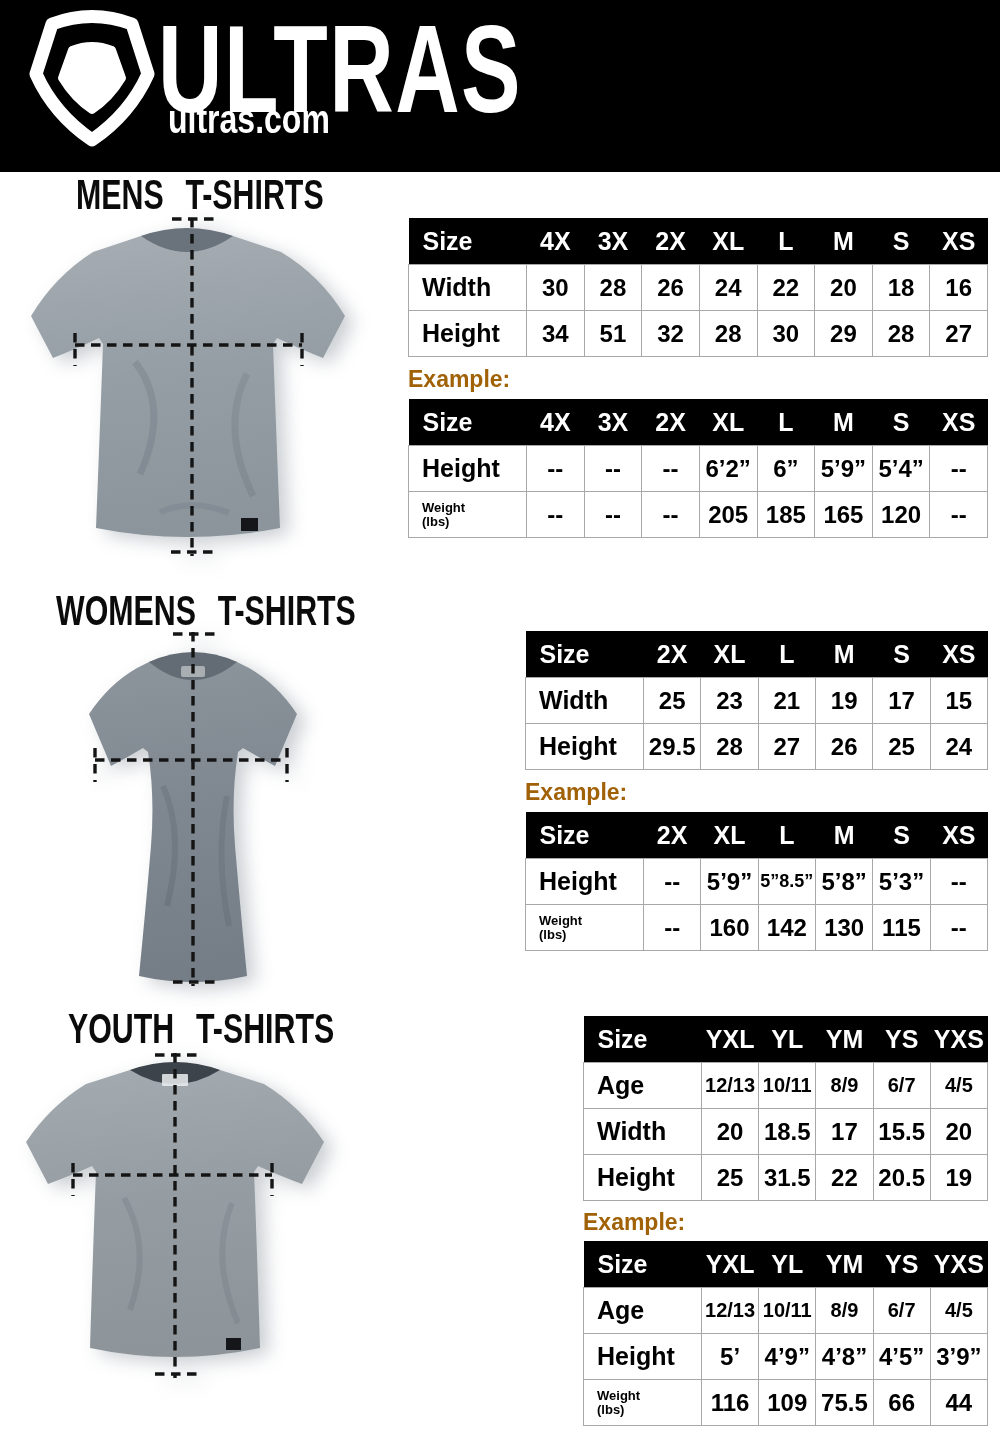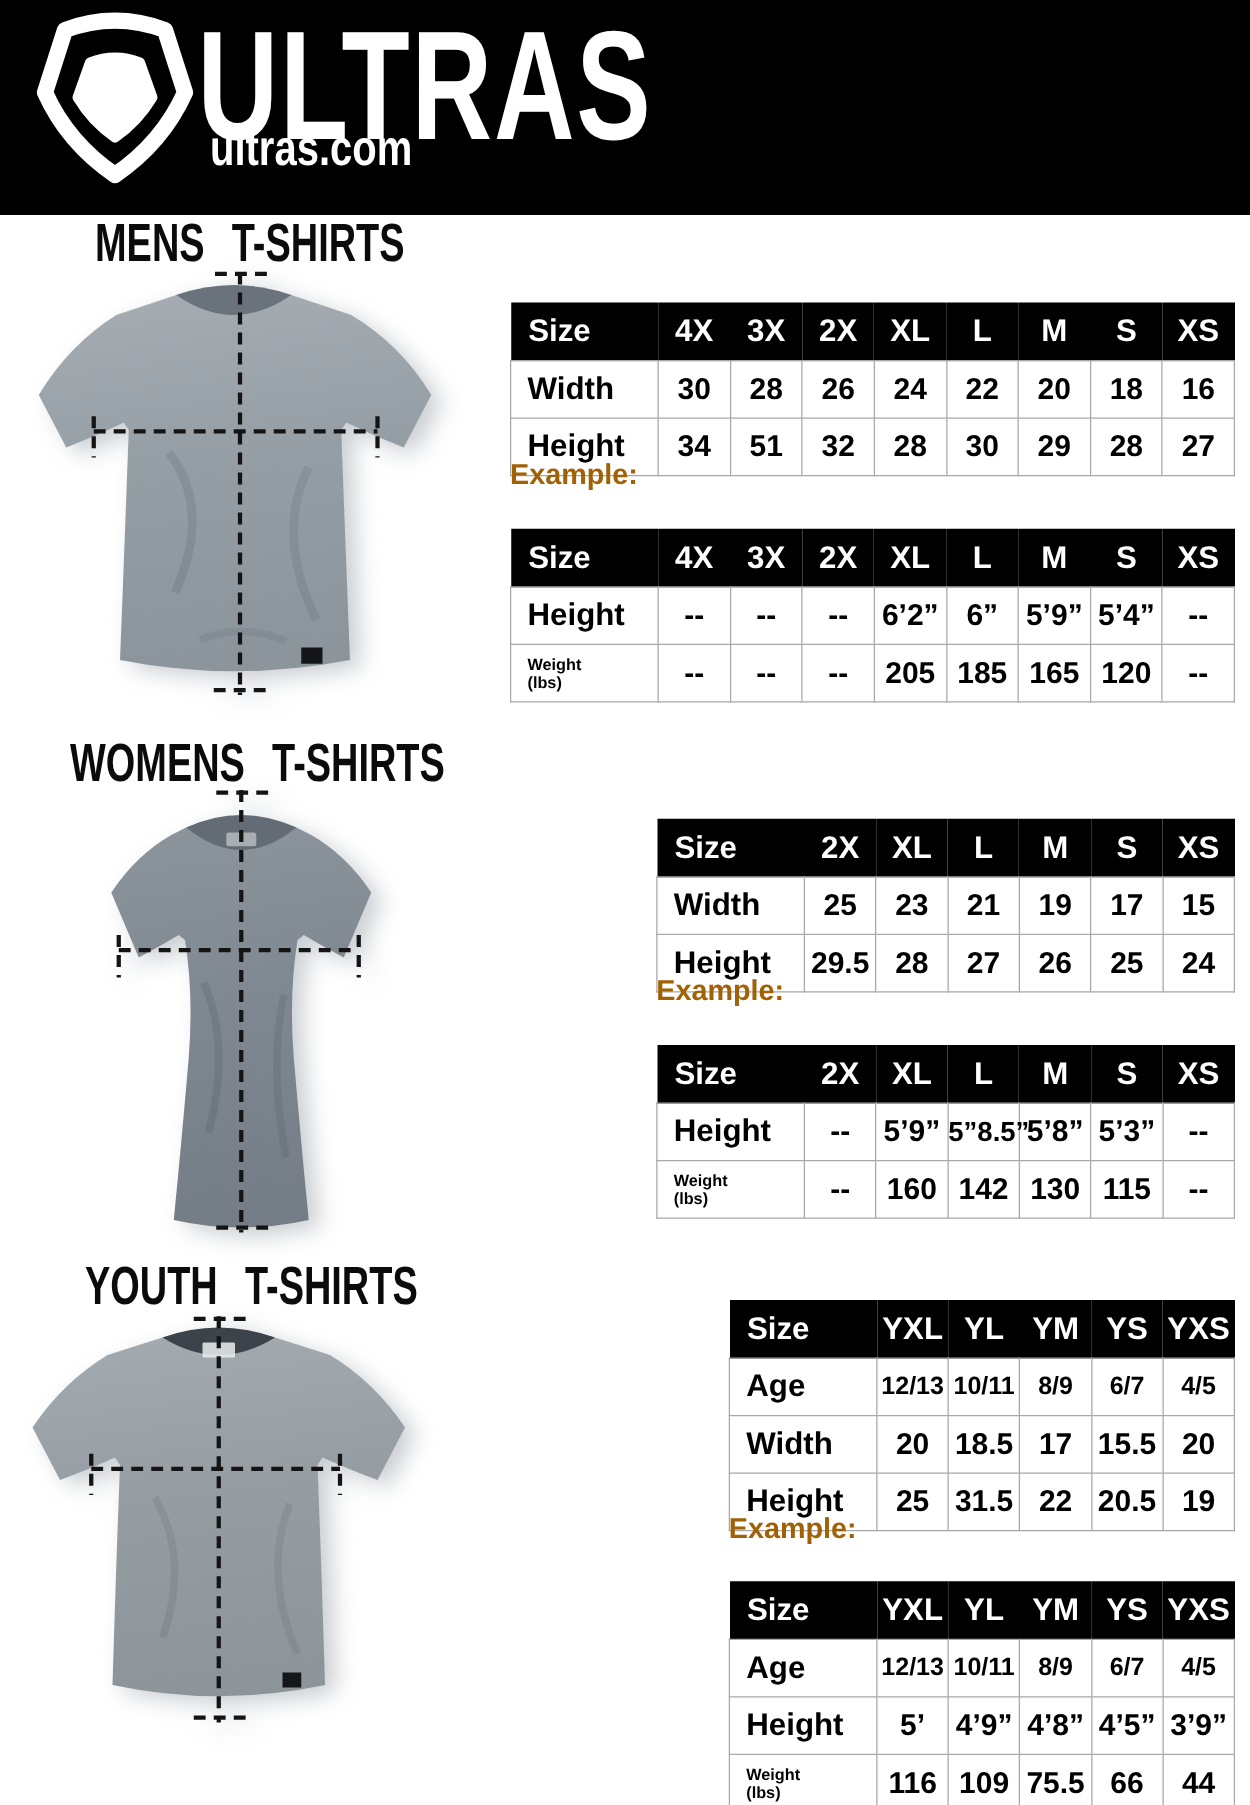--- a/index.html
+++ b/index.html
@@ -22,36 +22,36 @@
   .youth-title{left:68px;top:1004px;}
 
   
   .shirt{position:absolute;}
   .shirt svg{display:block;filter:drop-shadow(9px 6px 9px rgba(125,135,145,0.40));}
   .mens-shirt{left:15px;top:212px;width:335px;height:348px;}
   .womens-shirt{left:45px;top:626px;width:305px;height:366px;}
   .youth-shirt{left:12px;top:1048px;width:325px;height:334px;}
 
   
-  table.sizes{position:absolute;border-collapse:collapse;table-layout:fixed;background:#fff;margin-top:24px;}
+  table.sizes{position:absolute;border-collapse:collapse;table-layout:fixed;background:#fff;}
   .mens-size-table{left:408px;top:218px;width:580px;}
   .mens-example-table{left:408px;top:399px;width:580px;}
   .womens-size-table{left:525px;top:631px;width:463px;}
   .womens-example-table{left:525px;top:812px;width:463px;}
   .youth-size-table{left:583px;top:1016px;width:405px;}
   .youth-example-table{left:583px;top:1241px;width:405px;}
   col.c0{width:118px;}
   thead th{background:#000;color:#fff;height:46px;font-size:25px;font-weight:700;text-align:center;padding:0;border:none;}
   thead th.rowhead{text-align:left;padding-left:14px;}
   tbody th,tbody td{border:1px solid #a8a8a8;height:45px;padding:0;font-weight:700;color:#000;background:#fff;}
   tbody th{text-align:left;padding-left:13px;font-size:25px;white-space:pre-line;}
   tbody th.ml{font-size:13px;line-height:1.05;}
   tbody td{text-align:center;font-size:24px;}
   td.t-s{font-size:20px;}
-  td.t-xs{font-size:22px;}
+  td.t-xs{font-size:18px;}
 
   .ex-label{position:absolute;font-size:23px;font-weight:700;color:#a16207;}
   .mens-ex-label{left:408px;top:366px;}
   .womens-ex-label{left:525px;top:779px;}
   .youth-ex-label{left:583px;top:1209px;}
 </style>
 </head>
 <body>
 
 <div id="page">

